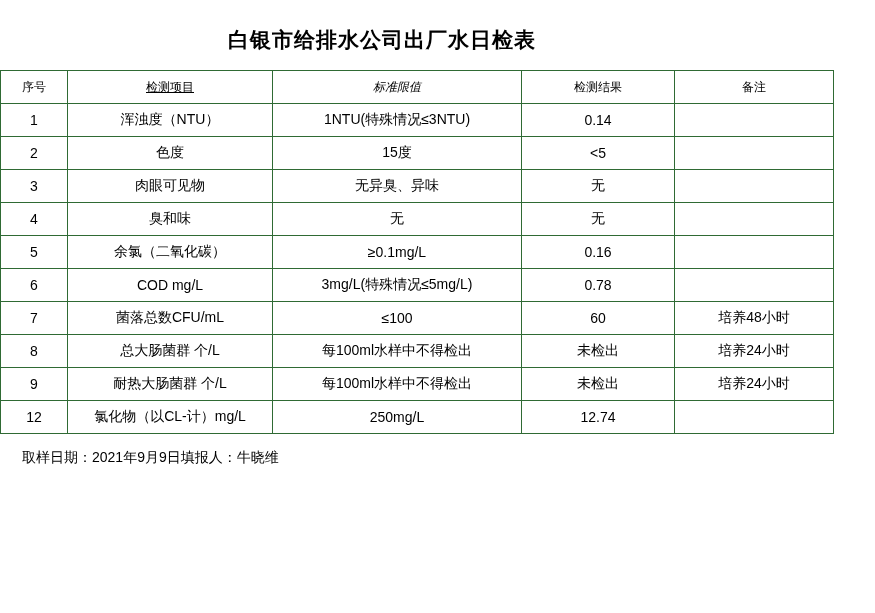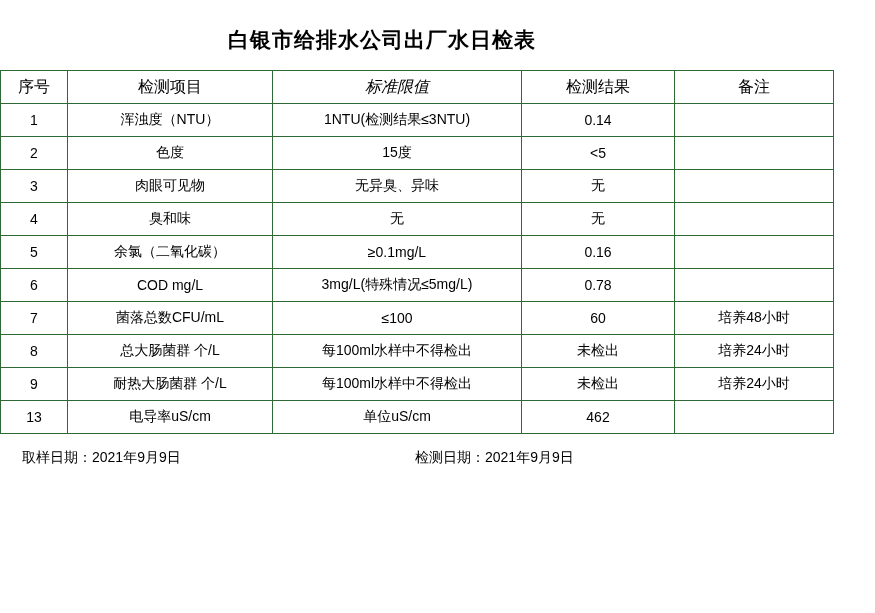--- a/index.html
+++ b/index.html
@@ -39,25 +39,25 @@
     border: 1px solid #2f6a34;
     font-weight: normal;
     font-size: 14px;
     text-align: center;
     vertical-align: middle;
     height: 30px;
     padding: 1px 2px;
     font-family: "Liberation Sans", "DejaVu Sans", sans-serif;
   }
   table.report thead td {
-    font-size: 16px;
+    font-size: 12px;
     height: 30px;
   }
   .col-no    { width: 62px; }
-  .col-item  { width: 200px; }
+  .col-item  { width: 200px; text-decoration: underline; }
   .col-limit { width: 244px; font-style: italic; }
   .col-res   { width: 148px; }
   .col-note  { width: 154px; }
 
   .footer {
     margin: 0 auto;
     width: 808px;
     display: flex;
     align-items: center;
     font-size: 14px;
@@ -83,21 +83,21 @@
         <td class="col-item">检测项目</td>
         <td class="col-limit">标准限值</td>
         <td class="col-res">检测结果</td>
         <td class="col-note">备注</td>
       </tr>
     </thead>
     <tbody>
       <tr>
         <td>1</td>
         <td>浑浊度（NTU）</td>
-        <td>1NTU(检测结果≤3NTU)</td>
+        <td>1NTU(特殊情况≤3NTU)</td>
         <td>0.14</td>
         <td></td>
       </tr>
       <tr>
         <td>2</td>
         <td>色度</td>
         <td>15度</td>
         <td>&lt;5</td>
         <td></td>
       </tr>
@@ -144,27 +144,27 @@
         <td>培养24小时</td>
       </tr>
       <tr>
         <td>9</td>
         <td>耐热大肠菌群 个/L</td>
         <td>每100ml水样中不得检出</td>
         <td>未检出</td>
         <td>培养24小时</td>
       </tr>
       <tr>
-        <td>13</td>
-        <td>电导率uS/cm</td>
-        <td>单位uS/cm</td>
-        <td>462</td>
+        <td>12</td>
+        <td>氯化物（以CL-计）mg/L</td>
+        <td>250mg/L</td>
+        <td>12.74</td>
         <td></td>
       </tr>
     </tbody>
   </table>
 
   <div class="footer">
     <div class="f-cell f-sample">取样日期：2021年9月9日</div>
-    <div class="f-cell f-test">检测日期：2021年9月9日</div>
+    <div class="f-cell f-filler">填报人：牛晓维</div>
   </div>
 
 </div>
 
 </body></html>

